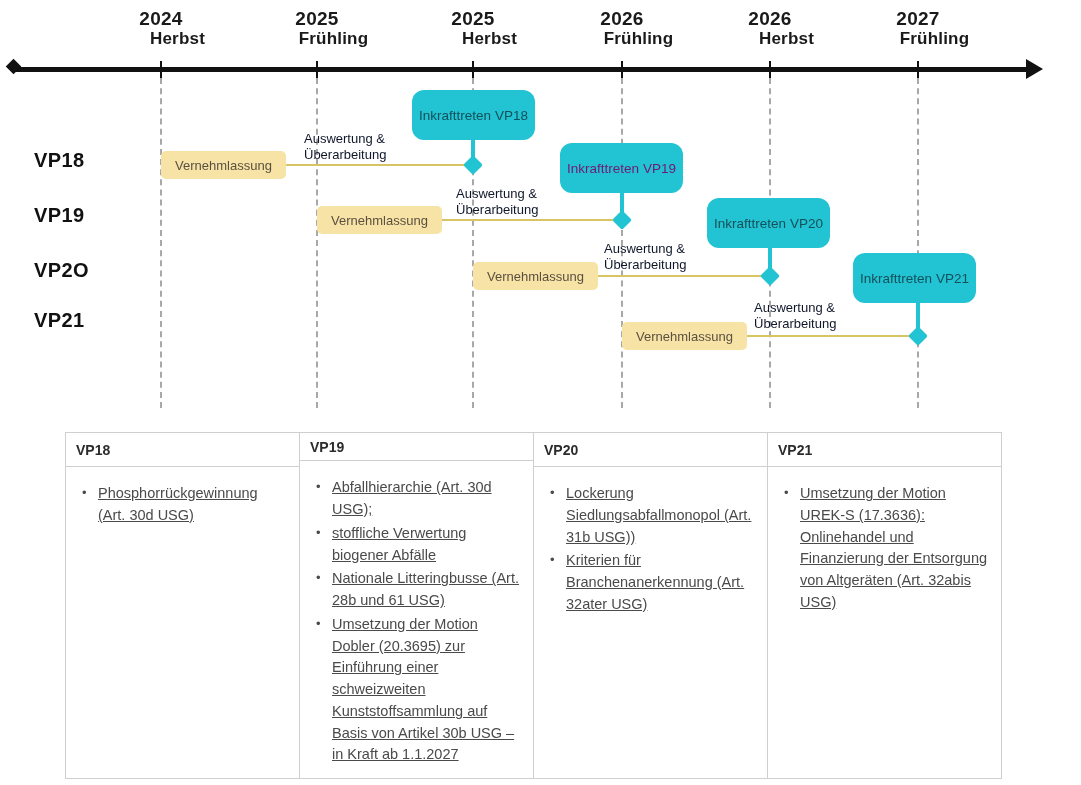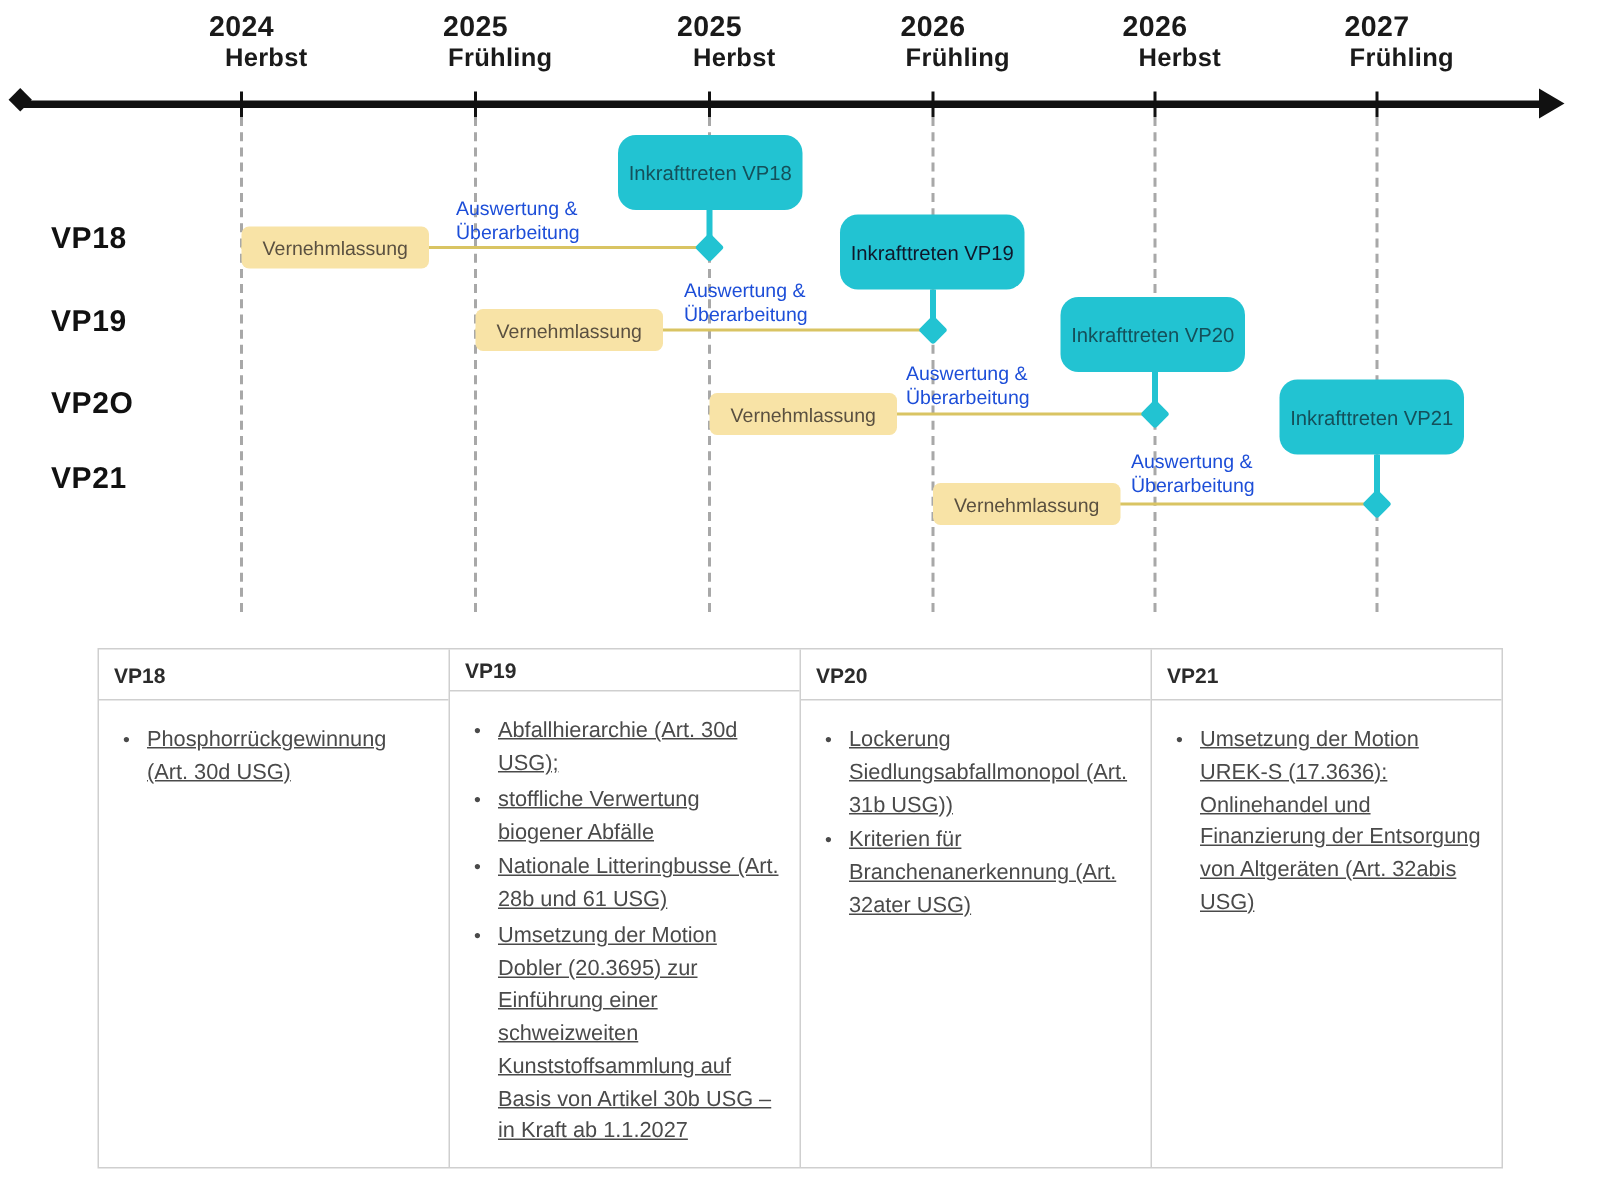--- a/index.html
+++ b/index.html
@@ -147,21 +147,21 @@
     background: #22c3d2;
     transform: translate(-50%, -50%) rotate(45deg);
     border-radius: 2px;
   }
 
   
   .ausw-label {
     position: absolute;
     font-size: 13px;
     line-height: 1.22;
-    color: #1d4ed8;
+    color: #0f172a;
     white-space: nowrap;
   }
 
   
   .tbl {
     position: absolute;
     left: 65px;
     top: 432px;
     width: 937px;
     height: 347px;
@@ -267,21 +267,21 @@
     <div class="teal-box" style="left: 412px; top: 90px; width: 123px; height: 50px; background: rgb(34, 195, 210); color: rgb(20, 80, 90);">Inkrafttreten VP18</div>
     <div class="teal-stem" style="left: 473px; top: 140px; height: 25px; background: rgb(34, 195, 210);"></div>
     <div class="teal-diamond" style="left: 473px; top: 165px; background: rgb(34, 195, 210);"></div>
     <div class="row-label" style="top: 215px;">VP19</div>
     <div class="vern-line" style="left: 317px; top: 220px; width: 305px; background: rgb(217, 196, 99);"></div>
     <div class="vern-box" style="left: 317px; top: 220px; width: 125px; background: rgb(248, 227, 166);">Vernehmlassung</div>
     <div class="ausw-label" style="left: 456px; top: 186px;">
       <div>Auswertung &amp;</div>
       <div>Überarbeitung</div>
     </div>
-    <div class="teal-box" style="left: 560px; top: 143px; width: 123px; height: 50px; background: rgb(34, 195, 210); color: #0f172a;">Inkrafttreten VP19</div>
+    <div class="teal-box" style="left: 560px; top: 143px; width: 123px; height: 50px; background: rgb(34, 195, 210); color: #701a75;">Inkrafttreten VP19</div>
     <div class="teal-stem" style="left: 622px; top: 193px; height: 27px; background: rgb(34, 195, 210);"></div>
     <div class="teal-diamond" style="left: 622px; top: 220px; background: rgb(34, 195, 210);"></div>
     <div class="row-label" style="top: 270px;">VP2O</div>
     <div class="vern-line" style="left: 473px; top: 276px; width: 297px; background: rgb(217, 196, 99);"></div>
     <div class="vern-box" style="left: 473px; top: 276px; width: 125px; background: rgb(248, 227, 166);">Vernehmlassung</div>
     <div class="ausw-label" style="left: 604px; top: 241px;">
       <div>Auswertung &amp;</div>
       <div>Überarbeitung</div>
     </div>
     <div class="teal-box" style="left: 707px; top: 198px; width: 123px; height: 50px; background: rgb(34, 195, 210); color: rgb(20, 80, 90);">Inkrafttreten VP20</div>

